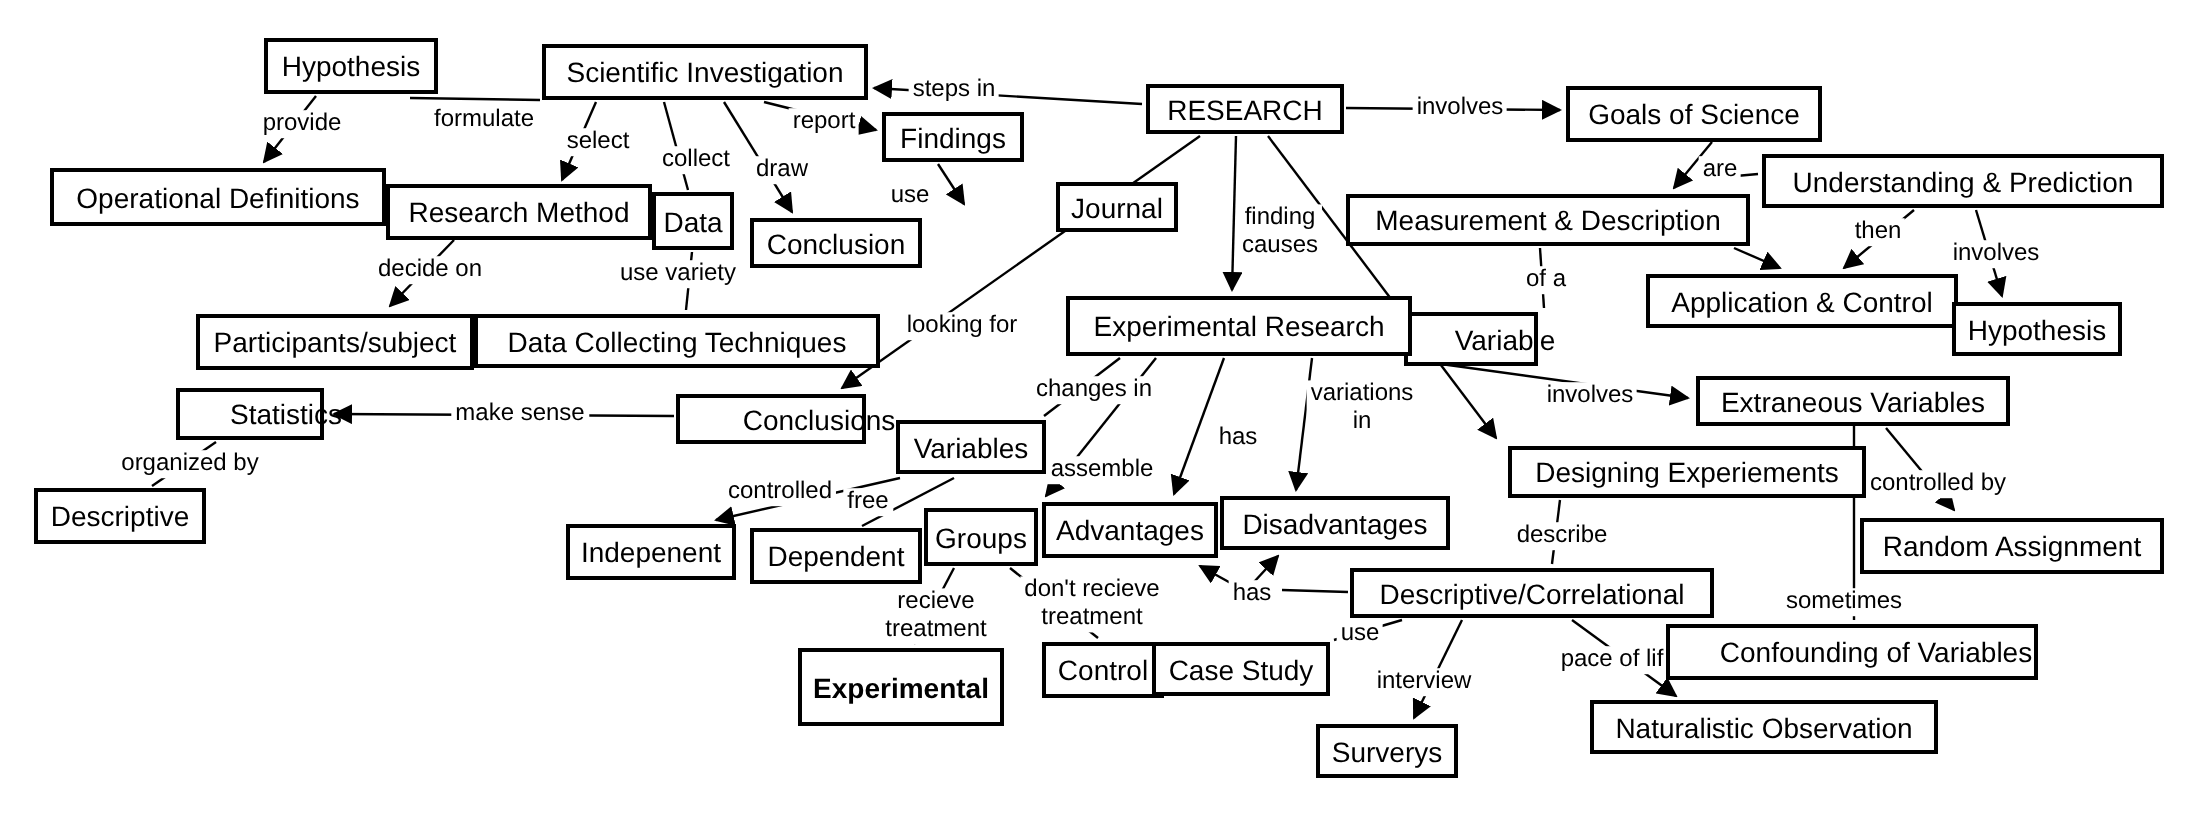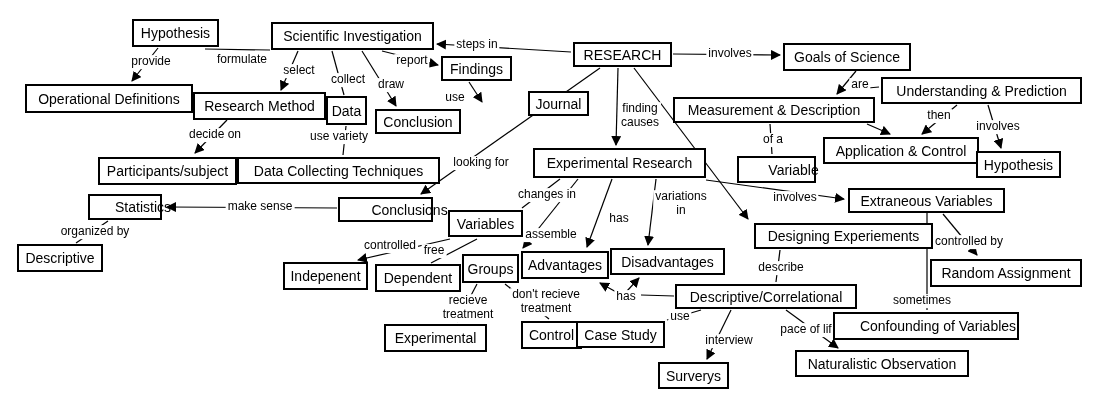--- a/index.html
+++ b/index.html
@@ -121,55 +121,55 @@
       <div class="edge-label" style="left: 619px; top: 219px;">has</div>
       <div class="edge-label" style="left: 551px; top: 235px;">assemble</div>
       <div class="edge-label" style="left: 390px; top: 246px;">controlled</div>
       <div class="edge-label" style="left: 434px; top: 251px;">free</div>
       <div class="edge-label" style="left: 468px; top: 308px;">recieve
 treatment</div>
       <div class="edge-label" style="left: 546px; top: 302px;">don't recieve
 treatment</div>
       <div class="edge-label" style="left: 626px; top: 297px;">has</div>
       <div class="edge-label" style="left: 680px; top: 317px;">use</div>
-      <div class="edge-label" style="left: 729px; top: 341px;">interview</div>
+      <div class="edge-label" style="left: 712px; top: 341px;">interview</div>
       <div class="edge-label" style="left: 806px; top: 330px;">pace of lif</div>
     </div>
   <div id="nodes-layer">
       <div class="node" style="left: 132px; top: 19px; width: 87px; height: 28px;">Hypothesis</div>
       <div class="node" style="left: 25px; top: 84px; width: 168px; height: 29px;">Operational Definitions</div>
       <div class="node" style="left: 193px; top: 92px; width: 133px; height: 28px;">Research Method</div>
       <div class="node" style="left: 326px; top: 96px; width: 41px; height: 29px;">Data</div>
       <div class="node" style="left: 271px; top: 22px; width: 163px; height: 28px;">Scientific Investigation</div>
       <div class="node" style="left: 441px; top: 56px; width: 71px; height: 25px;">Findings</div>
       <div class="node" style="left: 483px; top: 91px; width: 61px; height: 25px; margin-left: 45px;">Journal</div>
       <div class="node" style="left: 375px; top: 109px; width: 86px; height: 25px;">Conclusion</div>
       <div class="node" style="left: 573px; top: 42px; width: 99px; height: 25px;">RESEARCH</div>
       <div class="node" style="left: 783px; top: 43px; width: 128px; height: 28px;">Goals of Science</div>
       <div class="node" style="left: 673px; top: 97px; width: 202px; height: 26px;">Measurement &amp; Description</div>
       <div class="node" style="left: 881px; top: 77px; width: 201px; height: 27px;">Understanding &amp; Prediction</div>
       <div class="node" style="left: 823px; top: 137px; width: 156px; height: 27px;">Application &amp; Control</div>
       <div class="node" style="left: 976px; top: 151px; width: 85px; height: 27px;">Hypothesis</div>
-      <div class="node" style="left: 737px; top: 156px; width: 79px; height: 27px; padding-left: 34px;">Variable</div>
+      <div class="node" style="left: 702px; top: 156px; width: 67px; height: 27px; padding-left: 34px;">Variable</div>
       <div class="node" style="left: 848px; top: 188px; width: 157px; height: 25px;">Extraneous Variables</div>
       <div class="node" style="left: 754px; top: 223px; width: 179px; height: 26px;">Designing Experiements</div>
       <div class="node" style="left: 930px; top: 259px; width: 152px; height: 28px;">Random Assignment</div>
       <div class="node" style="left: 98px; top: 157px; width: 139px; height: 28px;">Participants/subject</div>
       <div class="node" style="left: 237px; top: 157px; width: 203px; height: 27px;">Data Collecting Techniques</div>
       <div class="node" style="left: 88px; top: 194px; width: 74px; height: 26px; padding-left: 36px;">Statistics</div>
       <div class="node" style="left: 338px; top: 197px; width: 95px; height: 25px; padding-left: 48px;">Conclusions</div>
       <div class="node" style="left: 17px; top: 244px; width: 86px; height: 28px;">Descriptive</div>
       <div class="node" style="left: 533px; top: 148px; width: 173px; height: 30px;">Experimental Research</div>
       <div class="node" style="left: 448px; top: 210px; width: 75px; height: 27px;">Variables</div>
       <div class="node" style="left: 283px; top: 262px; width: 85px; height: 28px;">Indepenent</div>
       <div class="node" style="left: 375px; top: 264px; width: 86px; height: 28px;">Dependent</div>
       <div class="node" style="left: 462px; top: 254px; width: 57px; height: 29px;">Groups</div>
       <div class="node" style="left: 521px; top: 251px; width: 88px; height: 28px;">Advantages</div>
       <div class="node" style="left: 610px; top: 248px; width: 115px; height: 27px;">Disadvantages</div>
-      <div class="node" style="left: 384px; top: 324px; width: 103px; height: 28px;">Experimental</div>
+      <div class="node" style="left: 399px; top: 324px; width: 103px; height: 39px; font-weight: bold;">Experimental</div>
       <div class="node" style="left: 521px; top: 321px; width: 61px; height: 28px;">Control</div>
       <div class="node" style="left: 576px; top: 306px; width: 89px; height: 27px; margin-top: 15px;">Case Study</div>
       <div class="node" style="left: 675px; top: 284px; width: 182px; height: 25px;">Descriptive/Correlational</div>
       <div class="node" style="left: 658px; top: 362px; width: 71px; height: 27px;">Surverys</div>
       <div class="node" style="left: 833px; top: 312px; width: 186px; height: 28px; padding-left: 24px;">Confounding of Variables</div>
       <div class="node" style="left: 795px; top: 350px; width: 174px; height: 27px;">Naturalistic Observation</div>
     </div>
 </div>
 
 </body></html>

